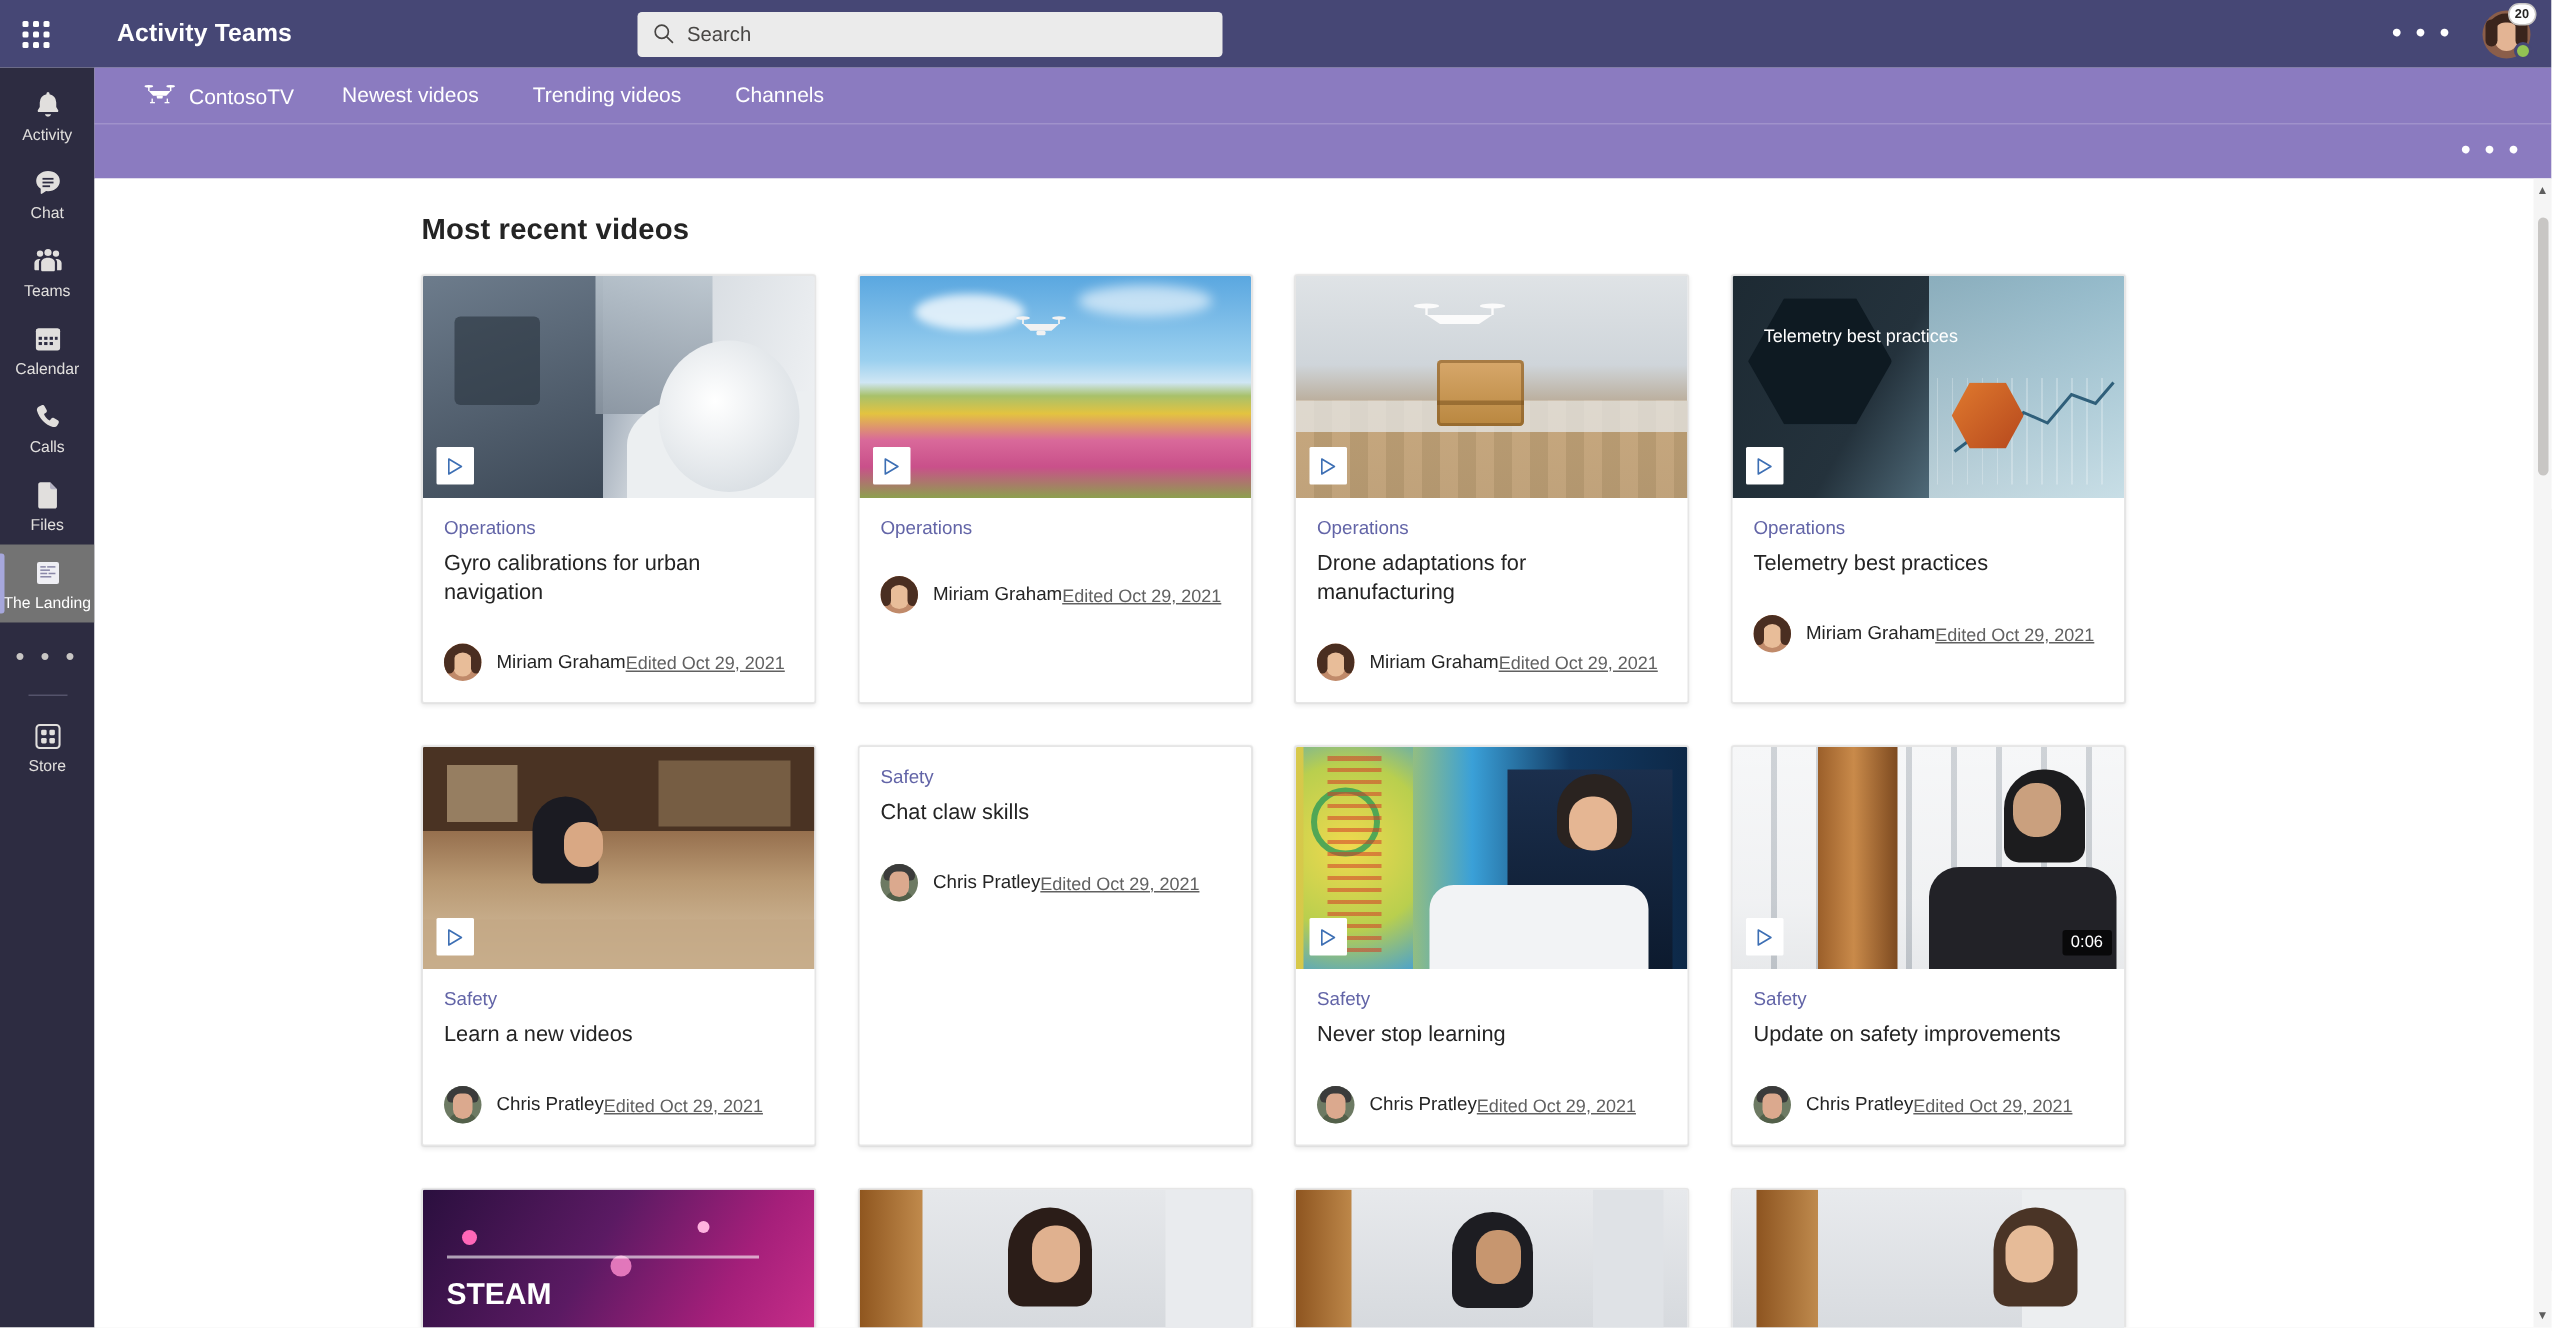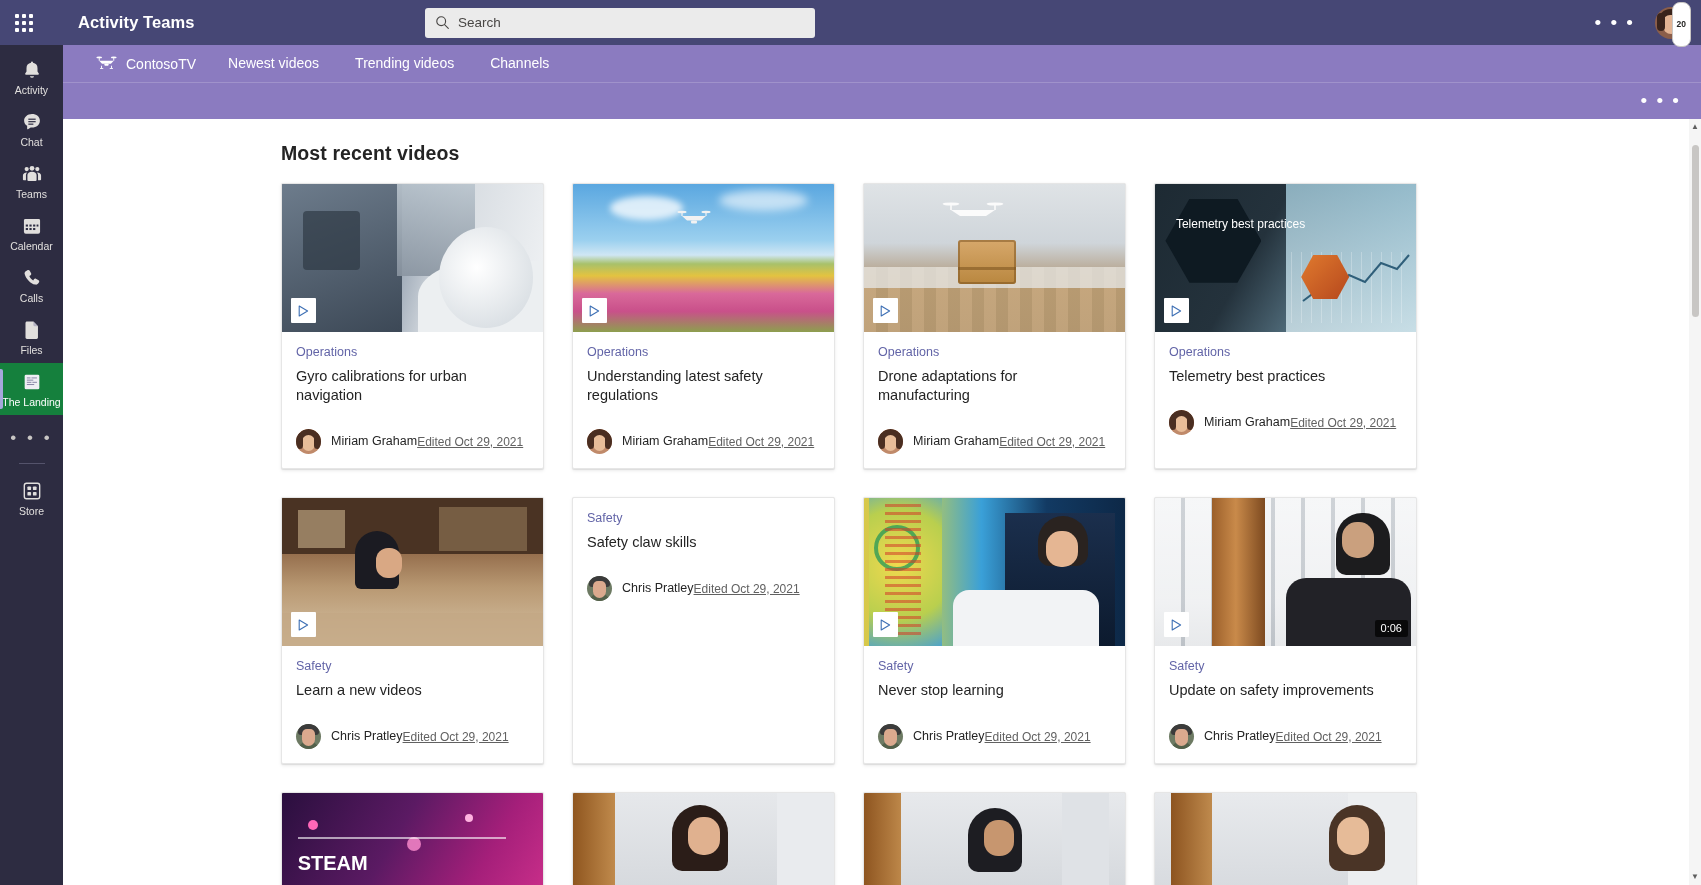--- a/index.html
+++ b/index.html
@@ -68,40 +68,40 @@
     background:#3a241c; border-radius:6px 0 6px 6px; }
   .avatar-img .hairR { position:absolute; right:2px; top:6px; width:8px; height:18px;
     background:#3a241c; border-radius:0 6px 6px 6px; }
   .presence {
     position:absolute; right:-1px; bottom:-1px; width:12px; height:12px;
     border-radius:50%; background:#92c353; border:2px solid #464775;
   }
   .count-badge {
     position: absolute; right: -4px; top: -5px;
     background: #ffffff; color: #252423; font-size: 8.5px; font-weight: bold;
-    border-radius: 8px; padding: 16px 4px; line-height: 11px;
+    border-radius: 8px; padding: 1px 4px; line-height: 11px;
     border: 1px solid #c8c6c4;
   }
 
   
   .shell { flex: 1; display: flex; min-height: 0; }
 
   
   .rail {
     width: 63px; min-width: 63px; background: #2d2c41;
     display: flex; flex-direction: column; align-items: center;
     padding-top: 6px;
   }
   .rail-item {
     width: 63px; height: 52px; display: flex; flex-direction: column;
     align-items: center; justify-content: center; gap: 3px;
     cursor: pointer; position: relative; color: #e1dfdd;
   }
   .rail-item .lbl { font-size: 10.5px; line-height: 12px; color: #e1dfdd; white-space: nowrap; }
-  .rail-item.active { background: #15803d; }
+  .rail-item.active { background: #737373; }
   .rail-item.active::before {
     content:""; position:absolute; left:0; top:6px; bottom:6px; width:3px;
     background:#a6a7dc; border-radius:0 2px 2px 0;
   }
   .rail-item.active .lbl { color:#ffffff; }
   .rail-dots {
     width:63px; height:46px; display:flex; align-items:center; justify-content:center;
     color:#c8c6c4; font-size:17px; letter-spacing:3px; cursor:pointer; user-select:none;
   }
   .rail-sep { width: 26px; height: 1px; background:#54536b; margin: 2px 0 8px; }
@@ -442,21 +442,20 @@
                 </div>
               </div>
               <div class="play">
                 <svg width="11" height="12" viewBox="0 0 11 12">
                     <path d="M1.2 1 L9.6 6 L1.2 11 Z" fill="none" stroke="#3d6fb4" stroke-width="1.1" stroke-linejoin="round"></path>
                   </svg>
               </div>
             </div>
             <div class="meta">
               <div class="cat">Operations</div>
-              <div class="ttl">Understanding latest safety regulations</div>
             </div>
             <div class="byline">
               <div class="bavatar av-miriam">
                   <div class="h"></div>
                   <div class="f"></div>
                   <div class="hl"></div>
                   <div class="hr"></div>
                 </div>
               <div class="bnames">
                 <div class="bname">Miriam Graham</div>
@@ -572,21 +571,21 @@
               <div class="bnames">
                 <div class="bname">Chris Pratley</div>
                 <div class="bdate">Edited Oct 29, 2021</div>
               </div>
             </div>
           </div>
 
           <div class="card">
             <div class="meta">
               <div class="cat">Safety</div>
-              <div class="ttl">Safety claw skills</div>
+              <div class="ttl">Chat claw skills</div>
             </div>
             <div class="byline">
               <div class="bavatar av-chris">
                   <div class="b"></div>
                   <div class="h"></div>
                   <div class="f"></div>
                 </div>
               <div class="bnames">
                 <div class="bname">Chris Pratley</div>
                 <div class="bdate">Edited Oct 29, 2021</div>

